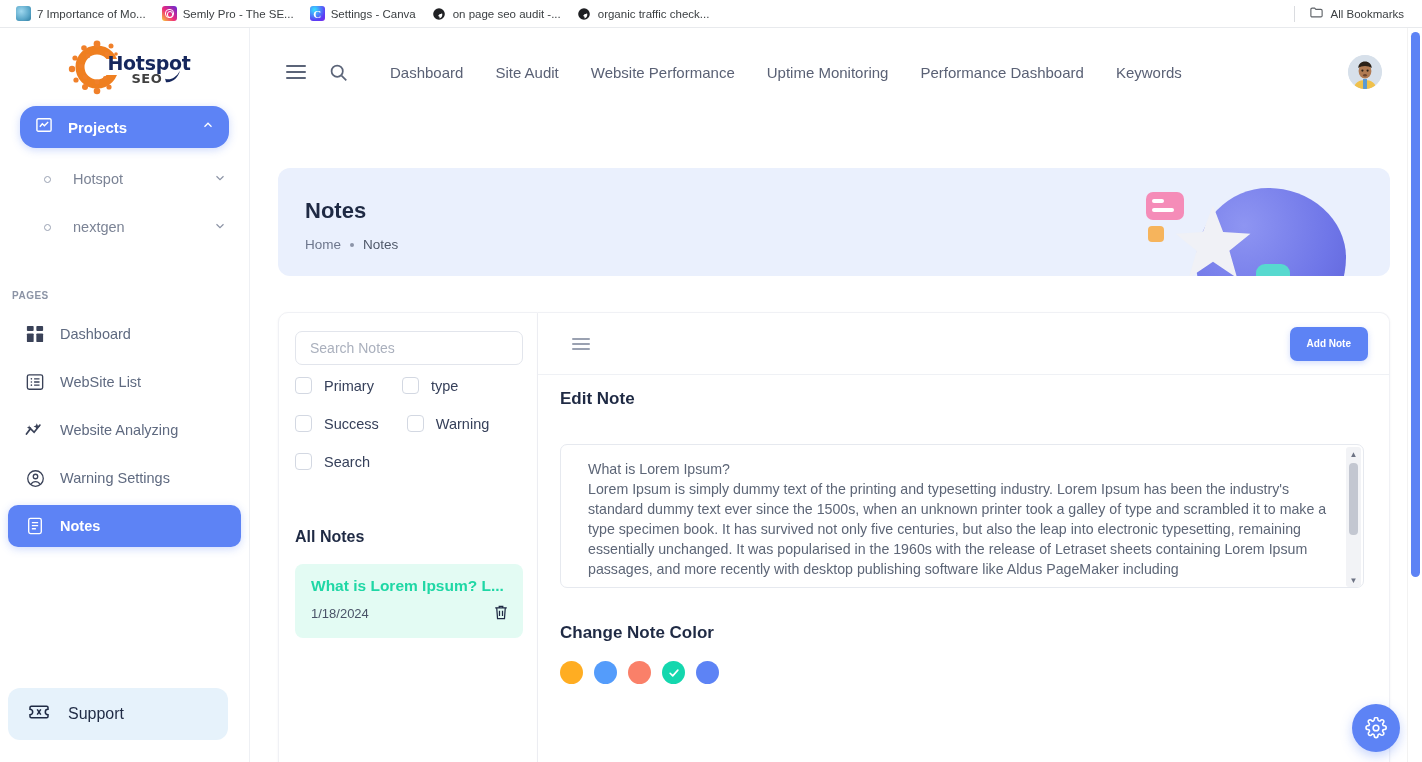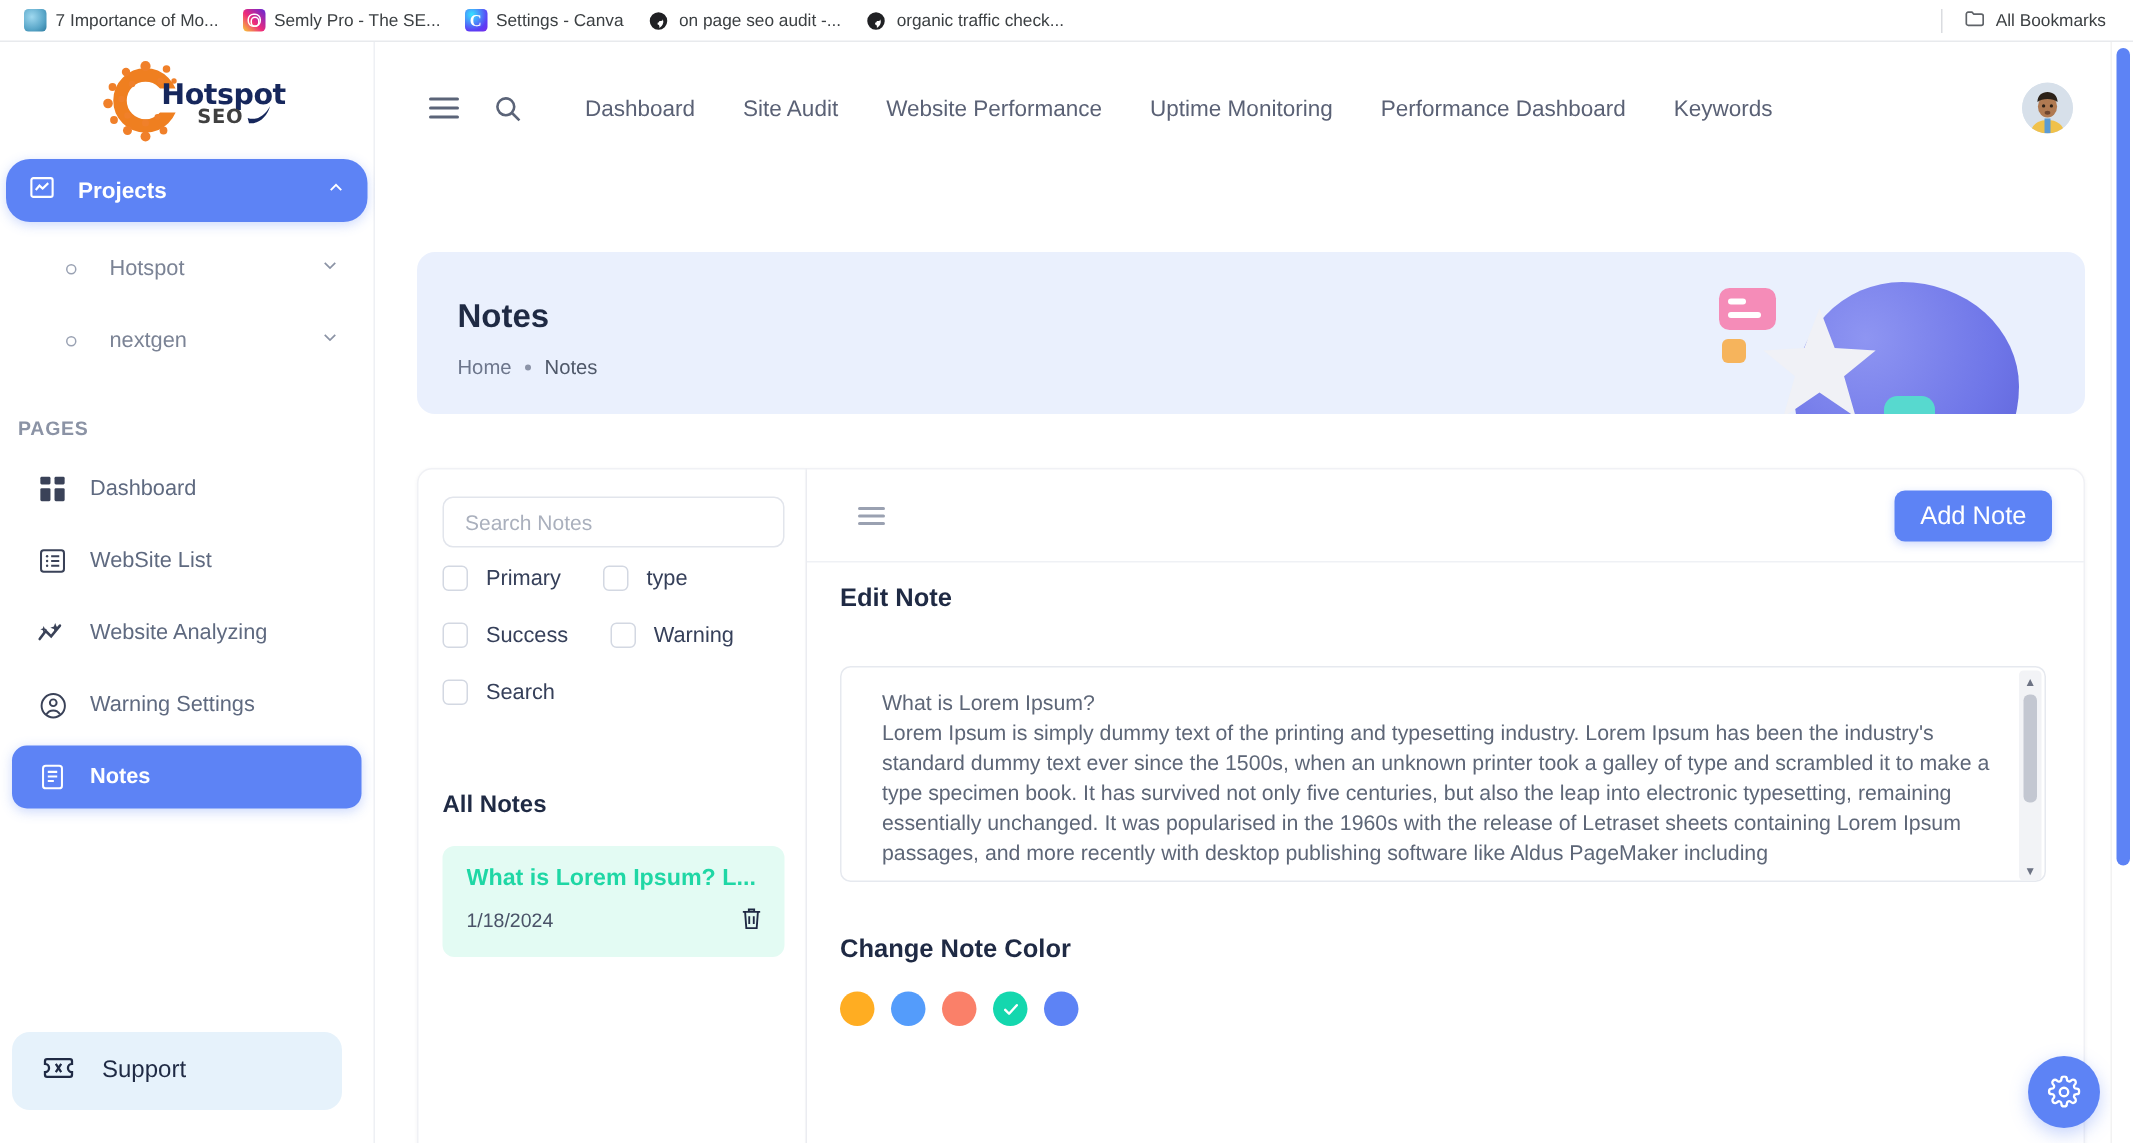--- a/index.html
+++ b/index.html
@@ -73,21 +73,21 @@
   .logo-wrap { height: 78px; display: flex; align-items: center; justify-content: center; }
   .logo { position: relative; width: 118px; height: 60px; }
   .logo-text { position: absolute; left: 42px; top: 15px; }
   .logo-hot { font-size: 19px; font-weight: 700; color: #16275c; letter-spacing: -0.3px;
     font-family: "DejaVu Sans", sans-serif; }
   .logo-seo { position: absolute; left: 66px; top: 34px; font-size: 13px; font-weight: 800;
     color: #404040; letter-spacing: 0.5px; font-family: "DejaVu Sans", sans-serif; }
   .logo-swoosh { position: absolute; left: 98px; top: 32px; width: 18px; height: 14px; }
 
   .nav-primary {
-    margin: 0 4px;
+    margin: 0 20px;
     height: 42px;
     background: #5d83f5;
     border-radius: 16px;
     display: flex; align-items: center;
     padding: 3px 14px;
     color: #ffffff;
     cursor: pointer;
     box-shadow: 0 2px 8px rgba(93,131,245,0.30);
   }
   .nav-primary .np-label { flex: 1; font-size: 15px; font-weight: 600; margin-left: 14px; }
@@ -101,22 +101,22 @@
     font-size: 14.5px;
   }
   .sub-bullet {
     width: 7px; height: 7px; border-radius: 50%;
     border: 1.4px solid #9aa2b3; margin-left: 22px; margin-right: 22px;
     flex: 0 0 7px;
   }
   .sub-item .si-label { flex: 1; }
 
   .pages-label {
-    margin: 34px 0 12px 12px;
-    font-size: 13px; font-weight: 700; letter-spacing: 0.5px;
+    margin: 46px 0 12px 12px;
+    font-size: 10px; font-weight: 700; letter-spacing: 0.5px;
     color: #8b93a5; text-transform: uppercase;
   }
   .page-item {
     display: flex; align-items: center;
     height: 42px; margin: 6px 8px; padding: 0 16px;
     border-radius: 10px; cursor: pointer;
     color: #5f6a80; font-size: 14.5px;
   }
   .page-item .pi-ico { width: 22px; flex: 0 0 22px; display: flex; align-items: center; justify-content: center; }
   .page-item .pi-label { margin-left: 14px; }
@@ -253,21 +253,21 @@
     display: flex; align-items: center; padding: 0 22px 0 34px;
   }
   .tb-burger { width: 18px; height: 12px; position: relative; cursor: pointer; }
   .tb-burger i { position: absolute; left: 0; width: 100%; height: 2px; background: #9aa1b1; border-radius: 2px; }
   .tb-burger i:nth-child(1){ top: 0; } .tb-burger i:nth-child(2){ top: 5px; } .tb-burger i:nth-child(3){ top: 10px; }
   .tb-spacer { flex: 1; }
   .add-note-btn {
     height: 34px; padding: 0 17px;
     background: #5d83f5; color: #fff;
     border: none; border-radius: 7px;
-    font-size: 17px; font-weight: 400; cursor: pointer;
+    font-size: 10px; font-weight: 700; cursor: pointer;
     font-family: "Liberation Sans", sans-serif;
     box-shadow: 0 2px 6px rgba(93,131,245,0.28);
   }
   .edit-note-h { position: absolute; left: 22px; top: 76px; font-size: 17px; font-weight: 600; color: #1f2a44; }
   .ta-wrap {
     position: absolute; left: 22px; top: 131px;
     width: 804px; height: 144px;
     border: 1px solid #e6e9ef; border-radius: 7px;
     background: #fff; overflow: hidden;
   }

